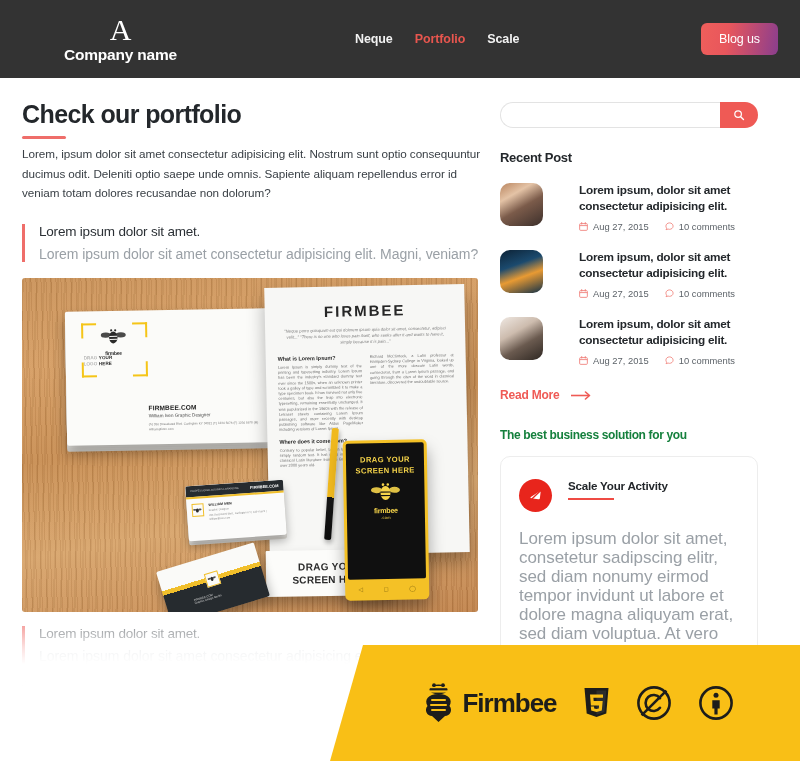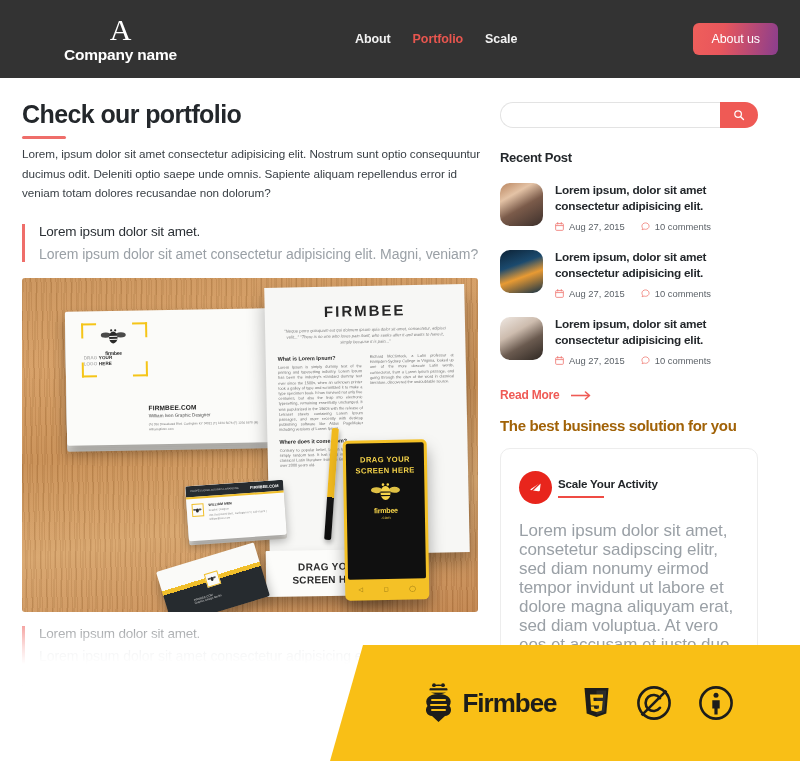--- a/index.html
+++ b/index.html
@@ -198,32 +198,32 @@
     width:38px; height:26px; background:#ef5a55; border:none;
     border-radius:0 13px 13px 0; cursor:pointer; color:#fff;
     display:flex; align-items:center; justify-content:center;
   }
   .side-h{ font-size:13px; font-weight:bold; color:#23272b; margin-top:22px; letter-spacing:-.3px;}
   .post{ display:flex; gap:12px; margin-top:18px; align-items:flex-start;}
   .thumb{ width:43px; height:43px; border-radius:10px; flex:none; overflow:hidden; }
   .thumb.t1{ background: linear-gradient(150deg,#b9855f 0%, #e4c3a6 28%, #7b5b4a 55%, #3c2f2b 100%); }
   .thumb.t2{ background: linear-gradient(160deg,#0d2235 0%, #1b4a6e 35%, #e89a33 60%, #123048 100%); }
   .thumb.t3{ background: linear-gradient(150deg,#efe8e2 0%, #cdbcae 35%, #6a5a4f 62%, #2e2722 100%); }
-  .post-body{ flex:1; }
+  .post-body{ flex:1;margin-left:24px; }
   .post-title{ font-size:11.8px; font-weight:bold; color:#23272b; line-height:15.5px; letter-spacing:-.25px;}
   .post-meta{ display:flex; gap:16px; margin-top:7px; align-items:center;}
   .meta{ display:flex; gap:5px; align-items:center; font-size:9.4px; color:#5d6369; }
   .meta svg{ flex:none; }
   .readmore{ display:flex; align-items:center; gap:11px; margin-top:22px; color:#ef5a55; font-size:12px; font-weight:bold; cursor:pointer; letter-spacing:-.2px;}
-  .solution-h{ font-size:15px; font-weight:bold; color:#a16207; margin-top:15px; letter-spacing:-.35px;}
+  .solution-h{ font-size:12px; font-weight:bold; color:#15803d; margin-top:26px; letter-spacing:-.35px;}
   .sol-card{
     margin-top:14px; border:1px solid #ededed; border-radius:10px;
     padding:22px 18px 24px 18px; background:#fff;
   }
-  .sol-head{ display:flex; align-items:center; gap:6px; }
+  .sol-head{ display:flex; align-items:flex-start; gap:16px; }
   .sol-ico{
     width:33px; height:33px; border-radius:50%; background:#e8251c; flex:none;
     display:flex; align-items:center; justify-content:center;
   }
   .sol-title{ font-size:11.6px; font-weight:bold; color:#23272b; letter-spacing:-.2px;}
   .sol-rule{ width:46px; height:2px; background:#ef4b44; margin-top:6px;}
   .sol-text{ margin-top:17px; font-size:17px; line-height:19px; color:#9aa0a6; letter-spacing:-.05px;}
 
   
   .banner{
@@ -245,26 +245,26 @@
 
 <div class="page">
 
   <div class="header">
     <div class="brand">
       <div class="brand-mark">A</div>
       <div class="brand-name">Company name</div>
     </div>
 
     <div class="nav">
-      <a href="#">About</a>
+      <a href="#">Neque</a>
       <a href="#" class="active">Portfolio</a>
       <a href="#">Scale</a>
     </div>
 
-    <button class="btn-about">About us</button>
+    <button class="btn-about">Blog us</button>
   </div>
 
   <div class="body-wrap">
 
     <div class="col-main">
       <h1 class="page-title">Check our portfolio</h1>
       <div class="title-rule"></div>
       <p class="lead">Lorem, ipsum dolor sit amet consectetur adipisicing elit. Nostrum sunt optio consequuntur ducimus odit. Deleniti optio saepe unde omnis. Sapiente aliquam repellendus error id veniam totam dolores recusandae non dolorum?</p>
 
       <div class="quote">

